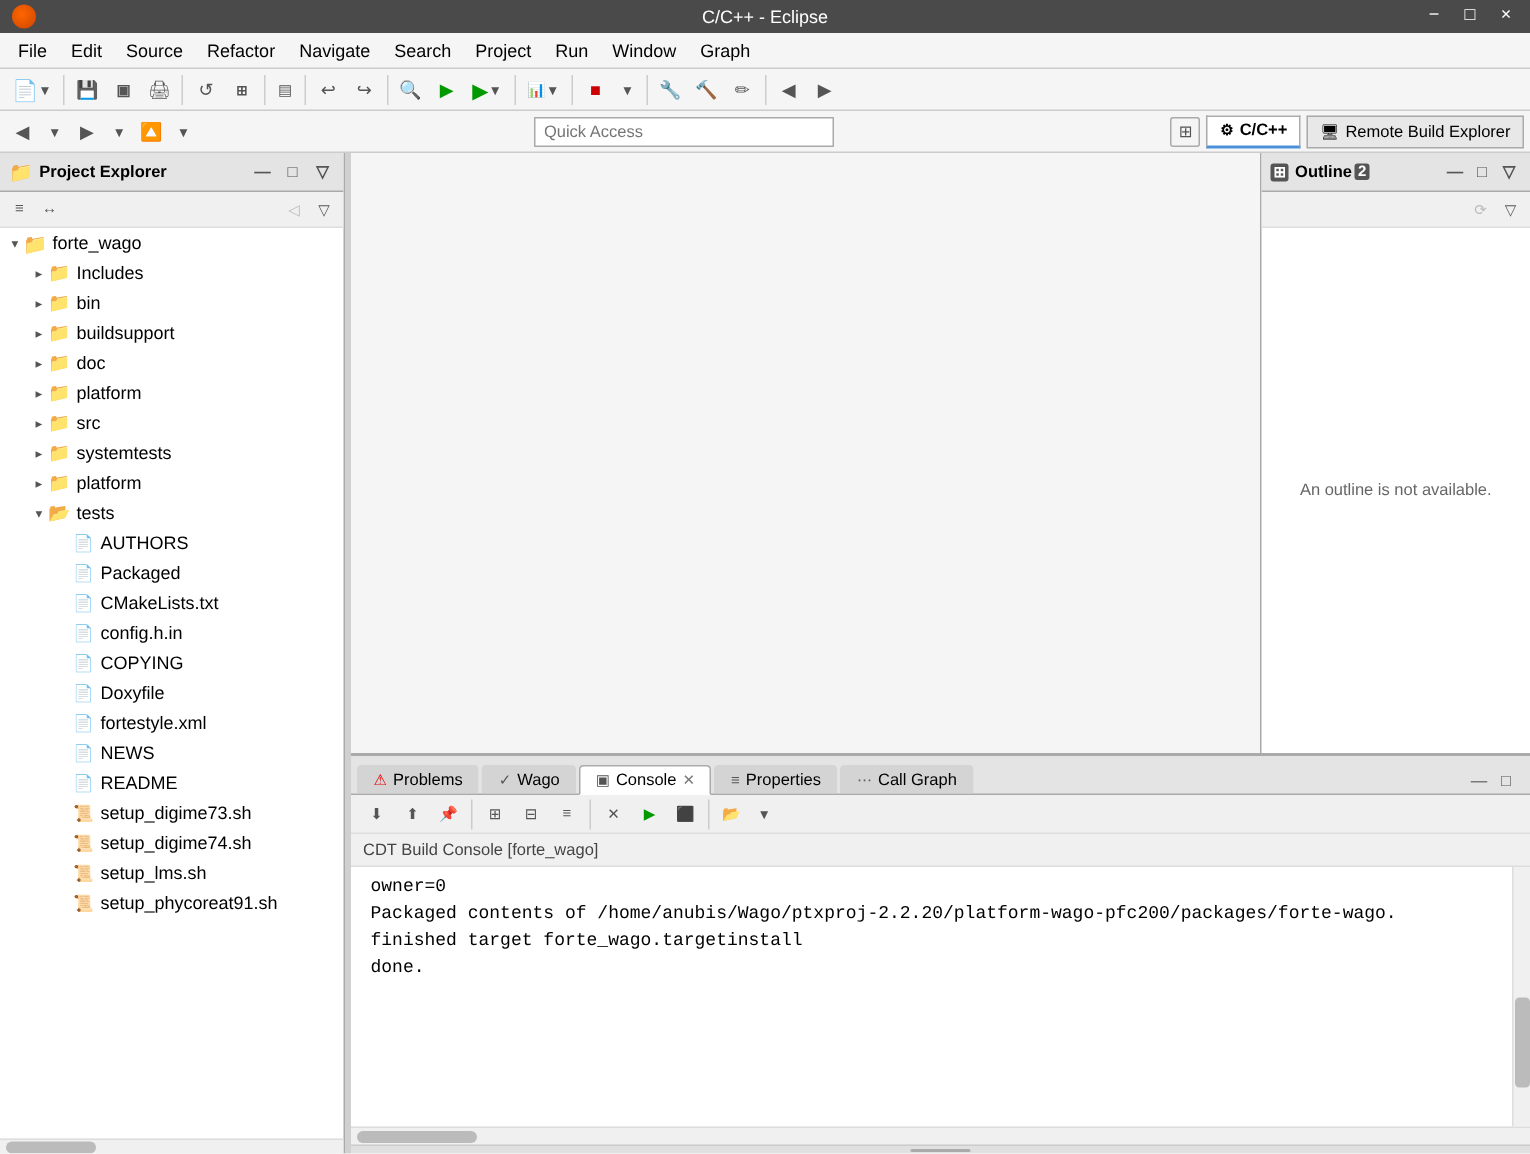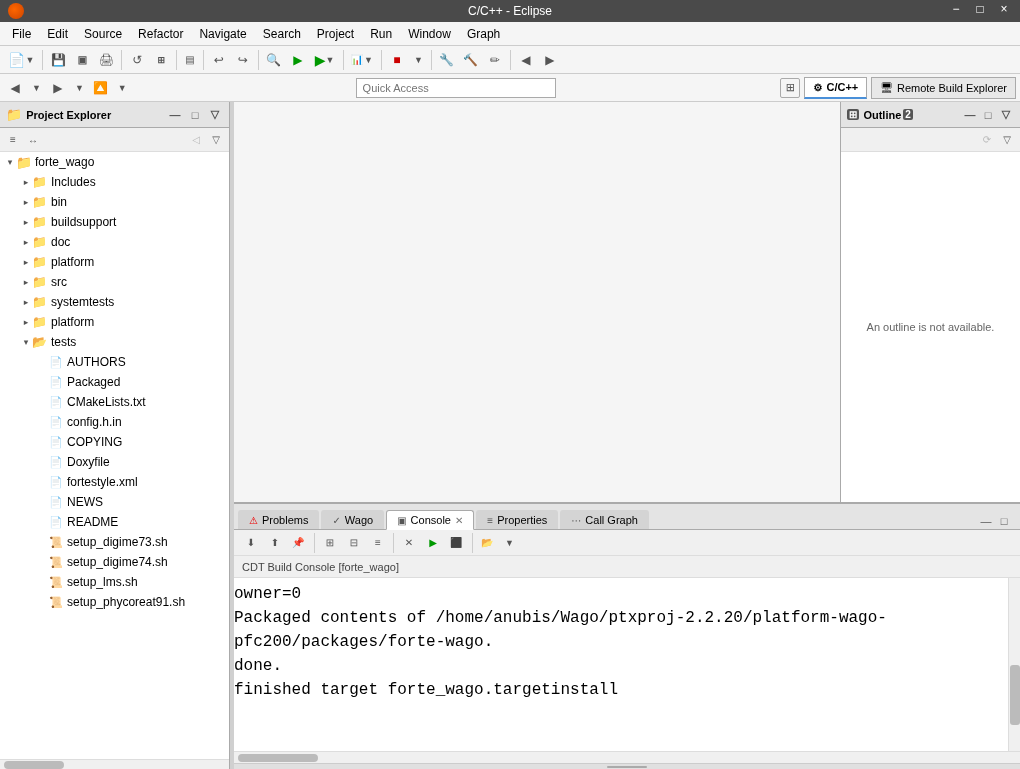--- a/index.html
+++ b/index.html
@@ -335,23 +335,23 @@
       display: flex;
       align-items: center;
       padding: 0 8px;
       font-size: 11px;
       color: #444;
     }
     #console-output {
       flex: 1;
       overflow-y: auto;
       font-family: 'Courier New', monospace;
-      font-size: 16px;
+      font-size: 12px;
       background: #fff;
-      padding: 4px 0;
+      padding: 4px 13px;
       color: #000;
       line-height: 1.5;
     }
     .console-line { white-space: pre-wrap; }
 
     
     #tree-view::-webkit-scrollbar { width: 8px; }
     #tree-view::-webkit-scrollbar-thumb { background: #bbb; border-radius: 4px; }
     #console-output::-webkit-scrollbar { width: 8px; }
     #console-output::-webkit-scrollbar-thumb { background: #bbb; border-radius: 4px; }
@@ -760,22 +760,22 @@
 
       <div class="console-title-bar">
         <span>CDT Build Console [forte_wago]</span>
       </div>
 
       <div style="flex:1; display:flex; overflow:hidden;">
         <div id="console-output">
           <div class="console-line">owner=0</div>
           <div class="console-line"></div>
           <div class="console-line">Packaged contents of /home/anubis/Wago/ptxproj-2.2.20/platform-wago-pfc200/packages/forte-wago.</div>
+          <div class="console-line">finished target forte_wago.targetinstall</div>
           <div class="console-line">done.</div>
-          <div class="console-line">finished target forte_wago.targetinstall</div>
         </div>
         <div class="console-vscroll">
           <div class="console-vscroll-thumb"></div>
         </div>
       </div>
 
       <div style="height:12px; background:#f0f0f0; border-top:1px solid #ddd; display:flex; align-items:center; padding: 0 4px; gap:4px;">
         <div style="height:8px; width:80px; background:#bbb; border-radius:4px;"></div>
       </div>
 

